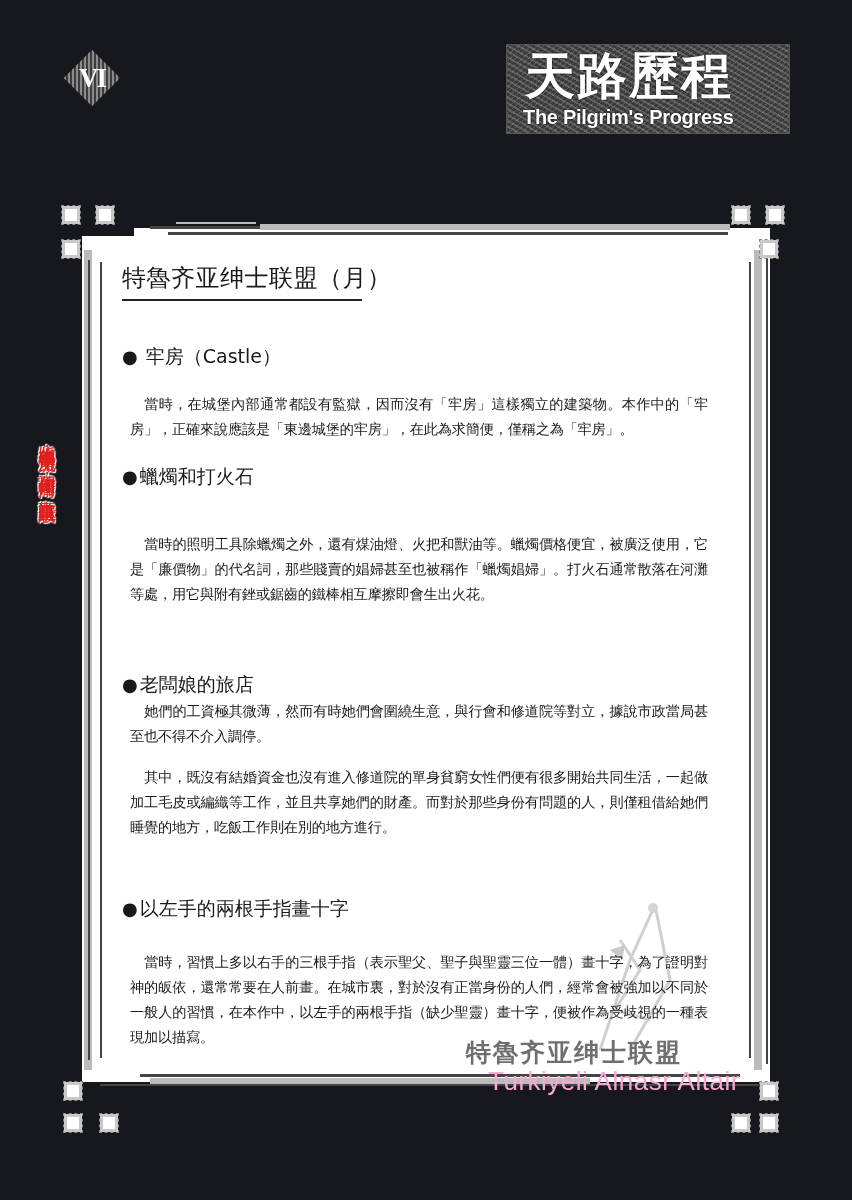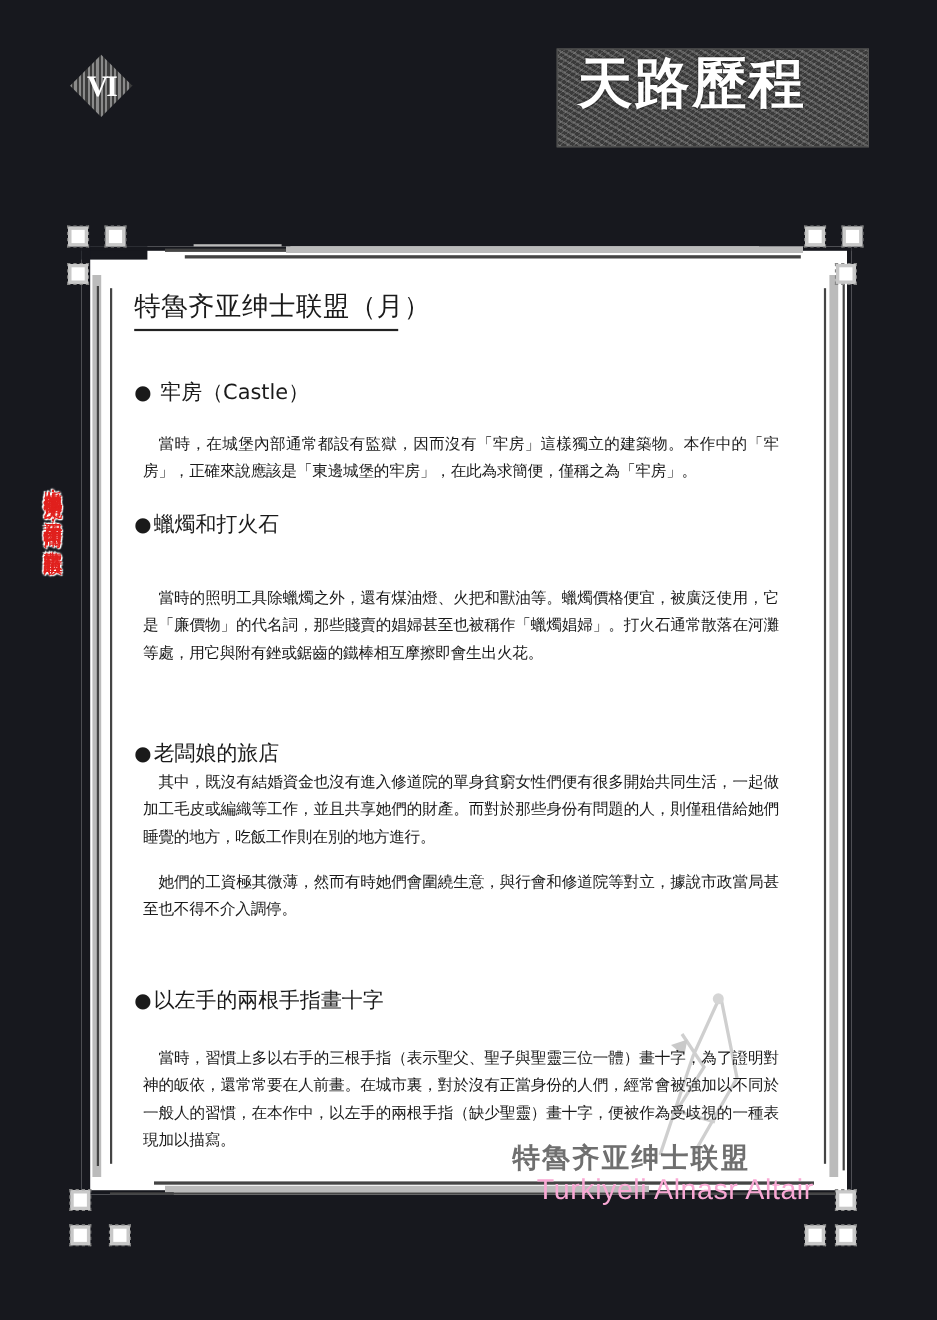--- a/index.html
+++ b/index.html
@@ -102,20 +102,21 @@
 </head>
 <body>
 
 <div class="chapter-badge">
   <div class="diamond"></div>
   <div class="num">VI</div>
 </div>
 
 <div class="logo">
   <div class="cn">天路歷程</div>
+  <div class="en">The Pilgrim's Progress</div>
 </div>
 
 <div>
   <div class="frame-outer"></div>
 
   <div class="frame-top-notch" style="left:74px;top:224px;width:60px;height:12px;"></div>
   <div class="frame-top-notch" style="left:74px;top:224px;width:190px;height:4px;"></div>
   <div class="frame-top-notch" style="left:690px;top:224px;width:84px;height:4px;"></div>
   <div class="frame-top-notch" style="left:74px;top:1082px;width:84px;height:4px;"></div>
   <div class="frame-top-notch" style="left:580px;top:1082px;width:194px;height:4px;"></div>
@@ -174,22 +175,22 @@
   <span class="bullet">●</span><span>蠟燭和打火石</span>
 </div>
 <div class="para" style="top:516px;">
   <p>當時的照明工具除蠟燭之外，還有煤油燈、火把和獸油等。蠟燭價格便宜，被廣泛使用，它是「廉價物」的代名詞，那些賤賣的娼婦甚至也被稱作「蠟燭娼婦」。打火石通常散落在河灘等處，用它與附有銼或鋸齒的鐵棒相互摩擦即會生出火花。</p>
 </div>
 
 <div class="section-heading" style="top:628px;margin-top:44px;">
   <span class="bullet">●</span><span>老闆娘的旅店</span>
 </div>
 <div class="para" style="top:683px;">
+  <p>她們的工資極其微薄，然而有時她們會圍繞生意，與行會和修道院等對立，據說市政當局甚至也不得不介入調停。</p>
   <p>其中，既沒有結婚資金也沒有進入修道院的單身貧窮女性們便有很多開始共同生活，一起做加工毛皮或編織等工作，並且共享她們的財產。而對於那些身份有問題的人，則僅租借給她們睡覺的地方，吃飯工作則在別的地方進行。</p>
-  <p>她們的工資極其微薄，然而有時她們會圍繞生意，與行會和修道院等對立，據說市政當局甚至也不得不介入調停。</p>
 </div>
 
 <div class="section-heading" style="top:896px;">
   <span class="bullet">●</span><span>以左手的兩根手指畫十字</span>
 </div>
 <div class="para" style="top:934px;">
   <p>當時，習慣上多以右手的三根手指（表示聖父、聖子與聖靈三位一體）畫十字，為了證明對神的皈依，還常常要在人前畫。在城市裏，對於沒有正當身份的人們，經常會被強加以不同於一般人的習慣，在本作中，以左手的兩根手指（缺少聖靈）畫十字，便被作為受歧視的一種表現加以描寫。</p>
 </div>
 
 <div class="vertical-notice">此版本僅供學習交流用，請勿用作任何商用，喜歡請購買正版</div>

